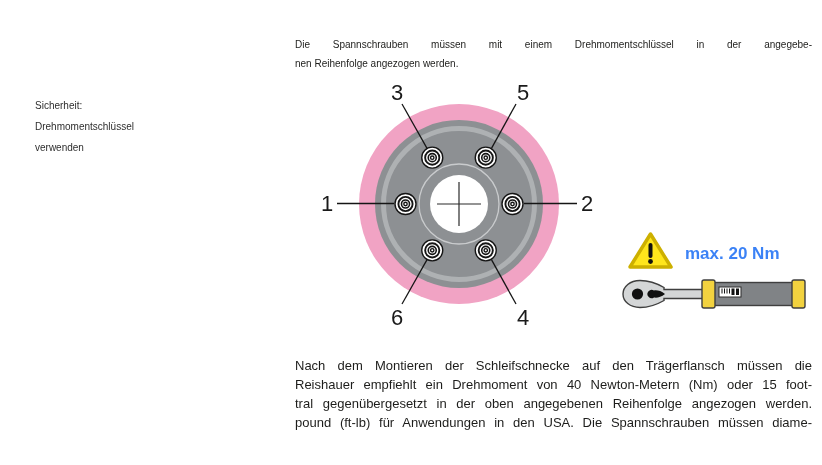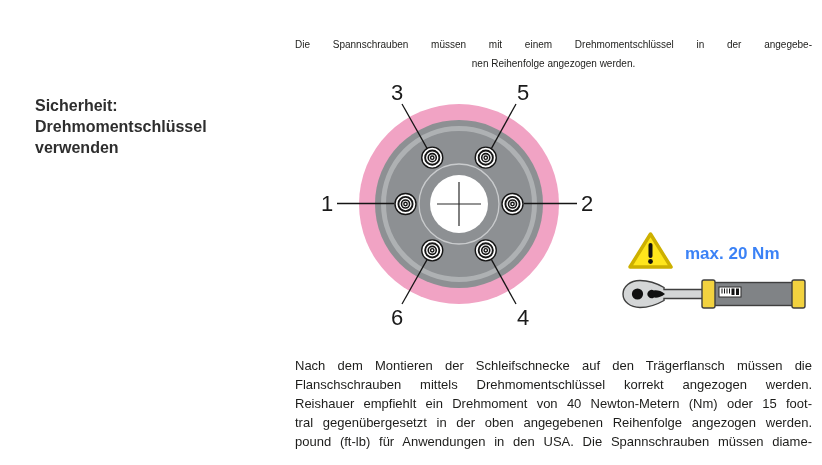--- a/index.html
+++ b/index.html
@@ -1,23 +1,23 @@
 <!DOCTYPE html>
 <html><head>
 <meta charset="utf-8">
 <style>
   html,body{margin:0;padding:0;background:#ffffff;}
   .page{
     position:relative;width:822px;height:465px;background:#ffffff;overflow:hidden;
     font-family:"Liberation Sans","DejaVu Sans",sans-serif;color:#1d1d1b;
   }
-  .margin-note{position:absolute;left:35px;top:95px;width:220px;font-size:16px;line-height:21px;color:#2e2e2e;font-weight:bold;}
+  .margin-note{position:absolute;left:35px;top:95px;width:220px;font-size:10px;line-height:21px;color:#2e2e2e;}
   .intro{position:absolute;left:295px;top:35px;width:517px;font-size:10px;line-height:19px;}
   .jline{text-align:justify;text-align-last:justify;}
-  .lline{text-align:center;}
+  .lline{text-align:left;}
   .body-text{position:absolute;left:295px;top:356px;width:517px;font-size:13px;line-height:19px;}
   .flange-svg{position:absolute;left:300px;top:78px;}
   .flange-svg text{font-family:"Liberation Sans","DejaVu Sans",sans-serif;font-size:22px;fill:#1a1a1a;}
   .warning-svg{position:absolute;left:627px;top:230px;}
   .torque-label{position:absolute;left:685px;top:244px;font-size:17px;font-weight:bold;color:#3b82f6;}
   .wrench-svg{position:absolute;left:618px;top:276px;}
 </style>
 </head>
 <body>
 
@@ -107,19 +107,18 @@
       <line x1="106.5" y1="12.5" x2="106.5" y2="17.5"></line>
       <line x1="109" y1="12.5" x2="109" y2="17.5"></line>
       <line x1="111.5" y1="12.5" x2="111.5" y2="17.5"></line>
     </g>
     <rect x="113.5" y="12.5" width="3" height="6.5" fill="#111"></rect>
     <rect x="118" y="12.5" width="3" height="6.5" fill="#111"></rect>
   </svg>
 
   <div class="body-text">
     <div class="jline">Nach dem Montieren der Schleifschnecke auf den Trägerflansch müssen die</div>
-    <div class="jline">Flanschschrauben mittels Drehmomentschlüssel korrekt angezogen werden.</div>
     <div class="jline">Reishauer empfiehlt ein Drehmoment von 40 Newton-Metern (Nm) oder 15 foot-</div>
     <div class="jline">tral gegenübergesetzt in der oben angegebenen Reihenfolge angezogen werden.</div>
     <div class="jline">pound (ft-lb) für Anwendungen in den USA. Die Spannschrauben müssen diame-</div>
   </div>
 
 </div>
 
 </body></html>

